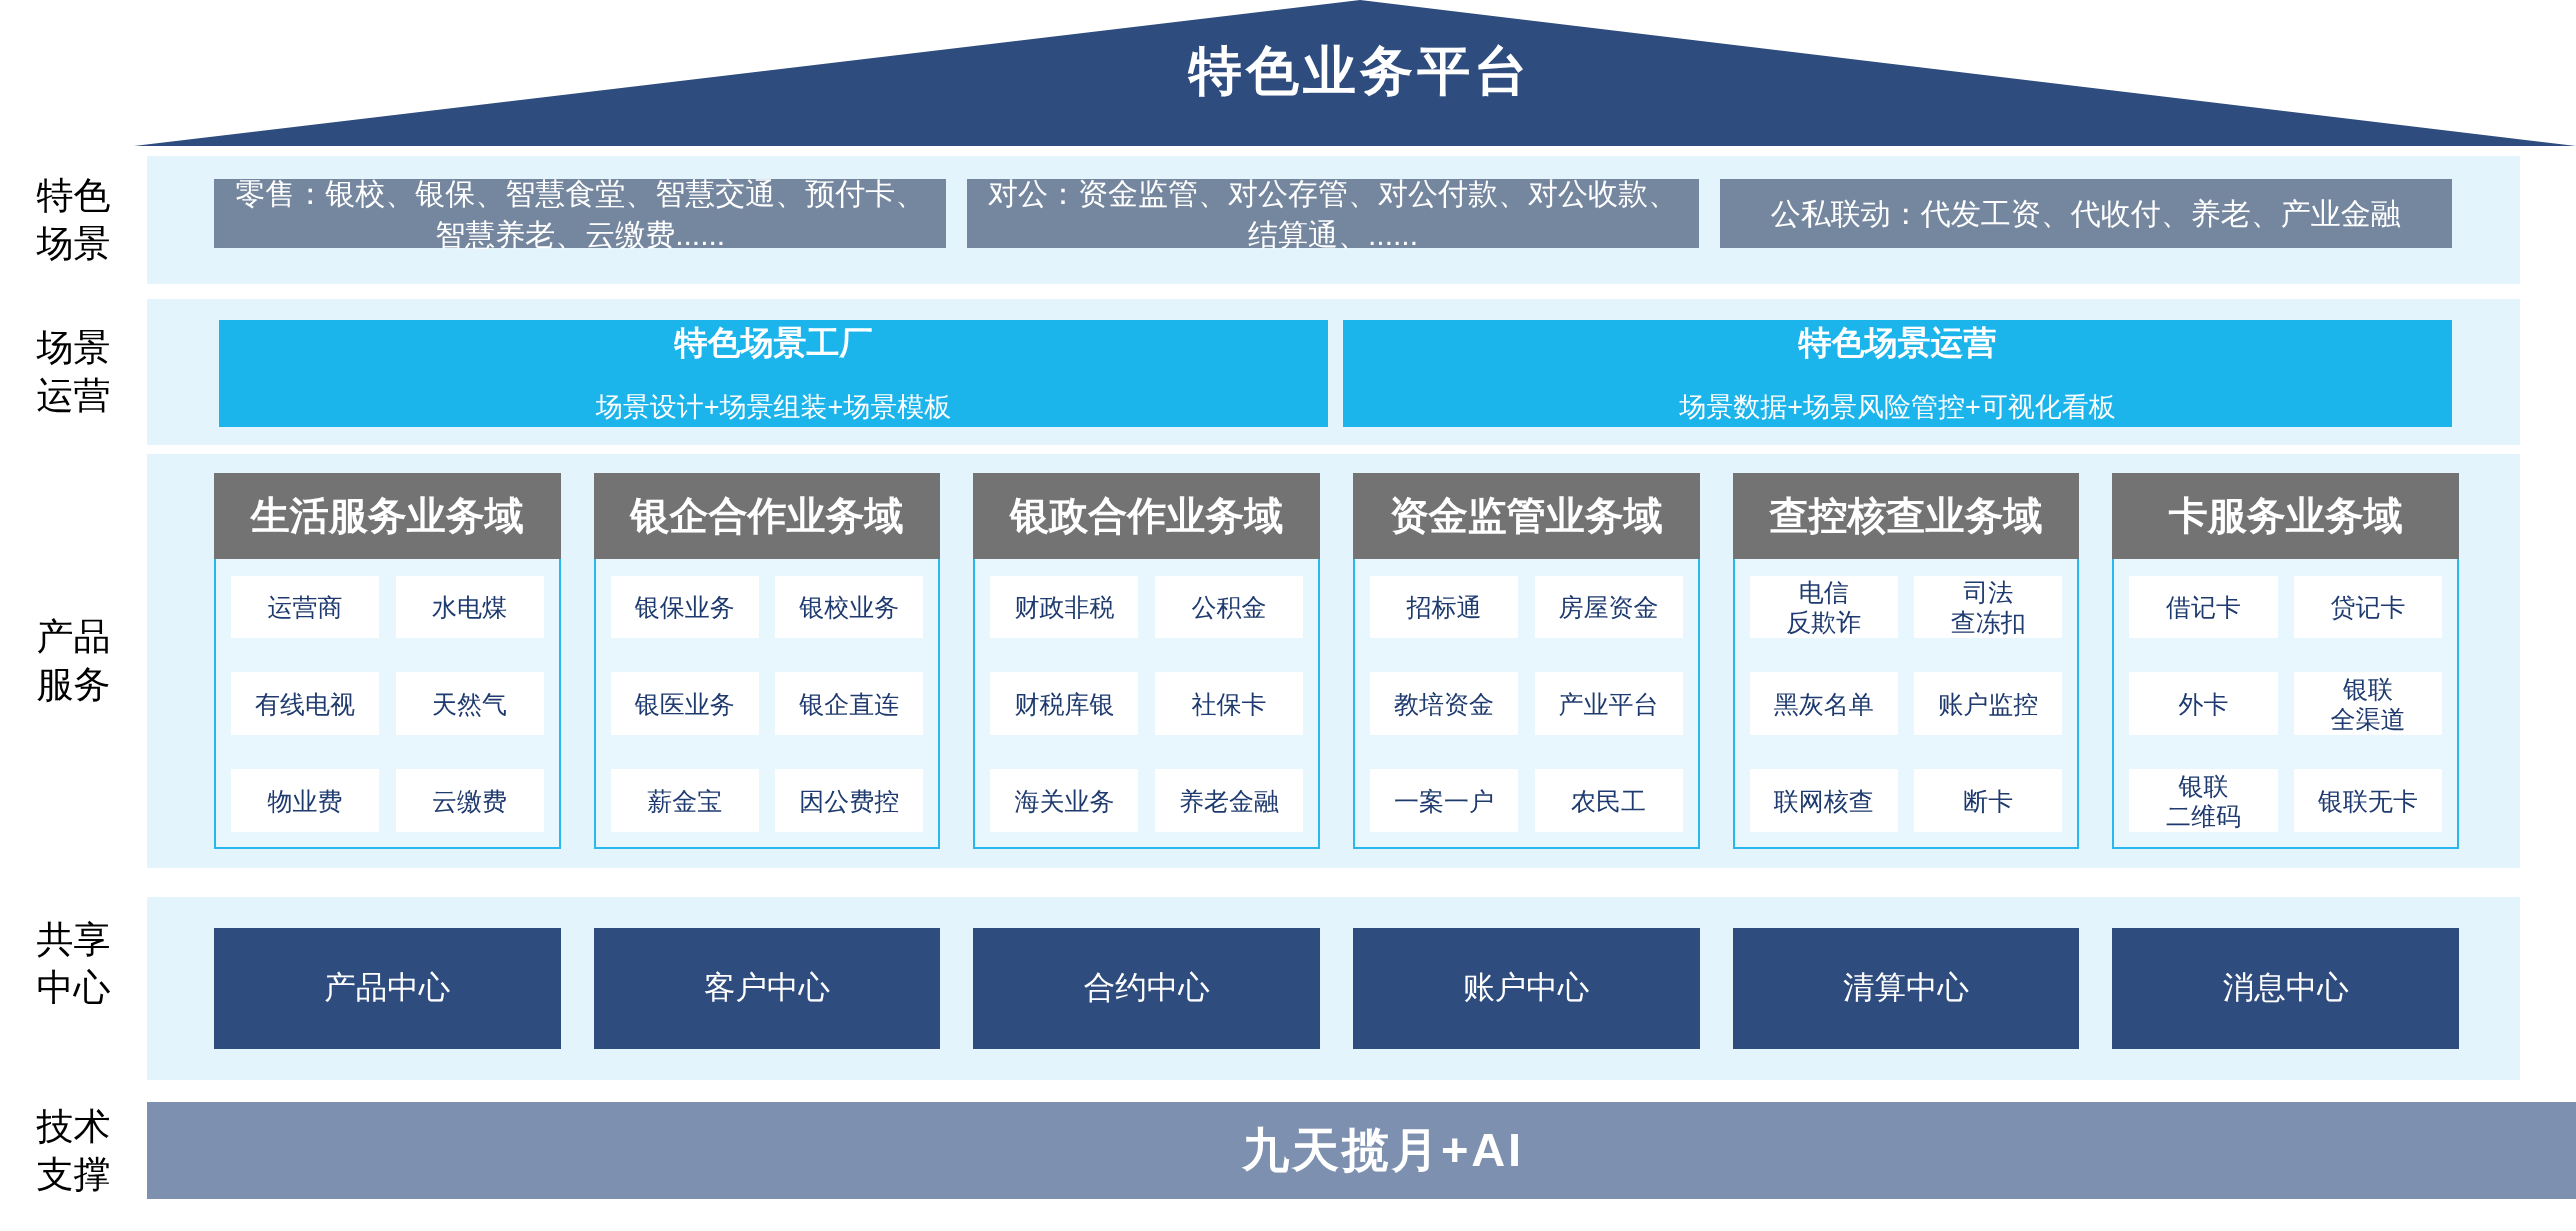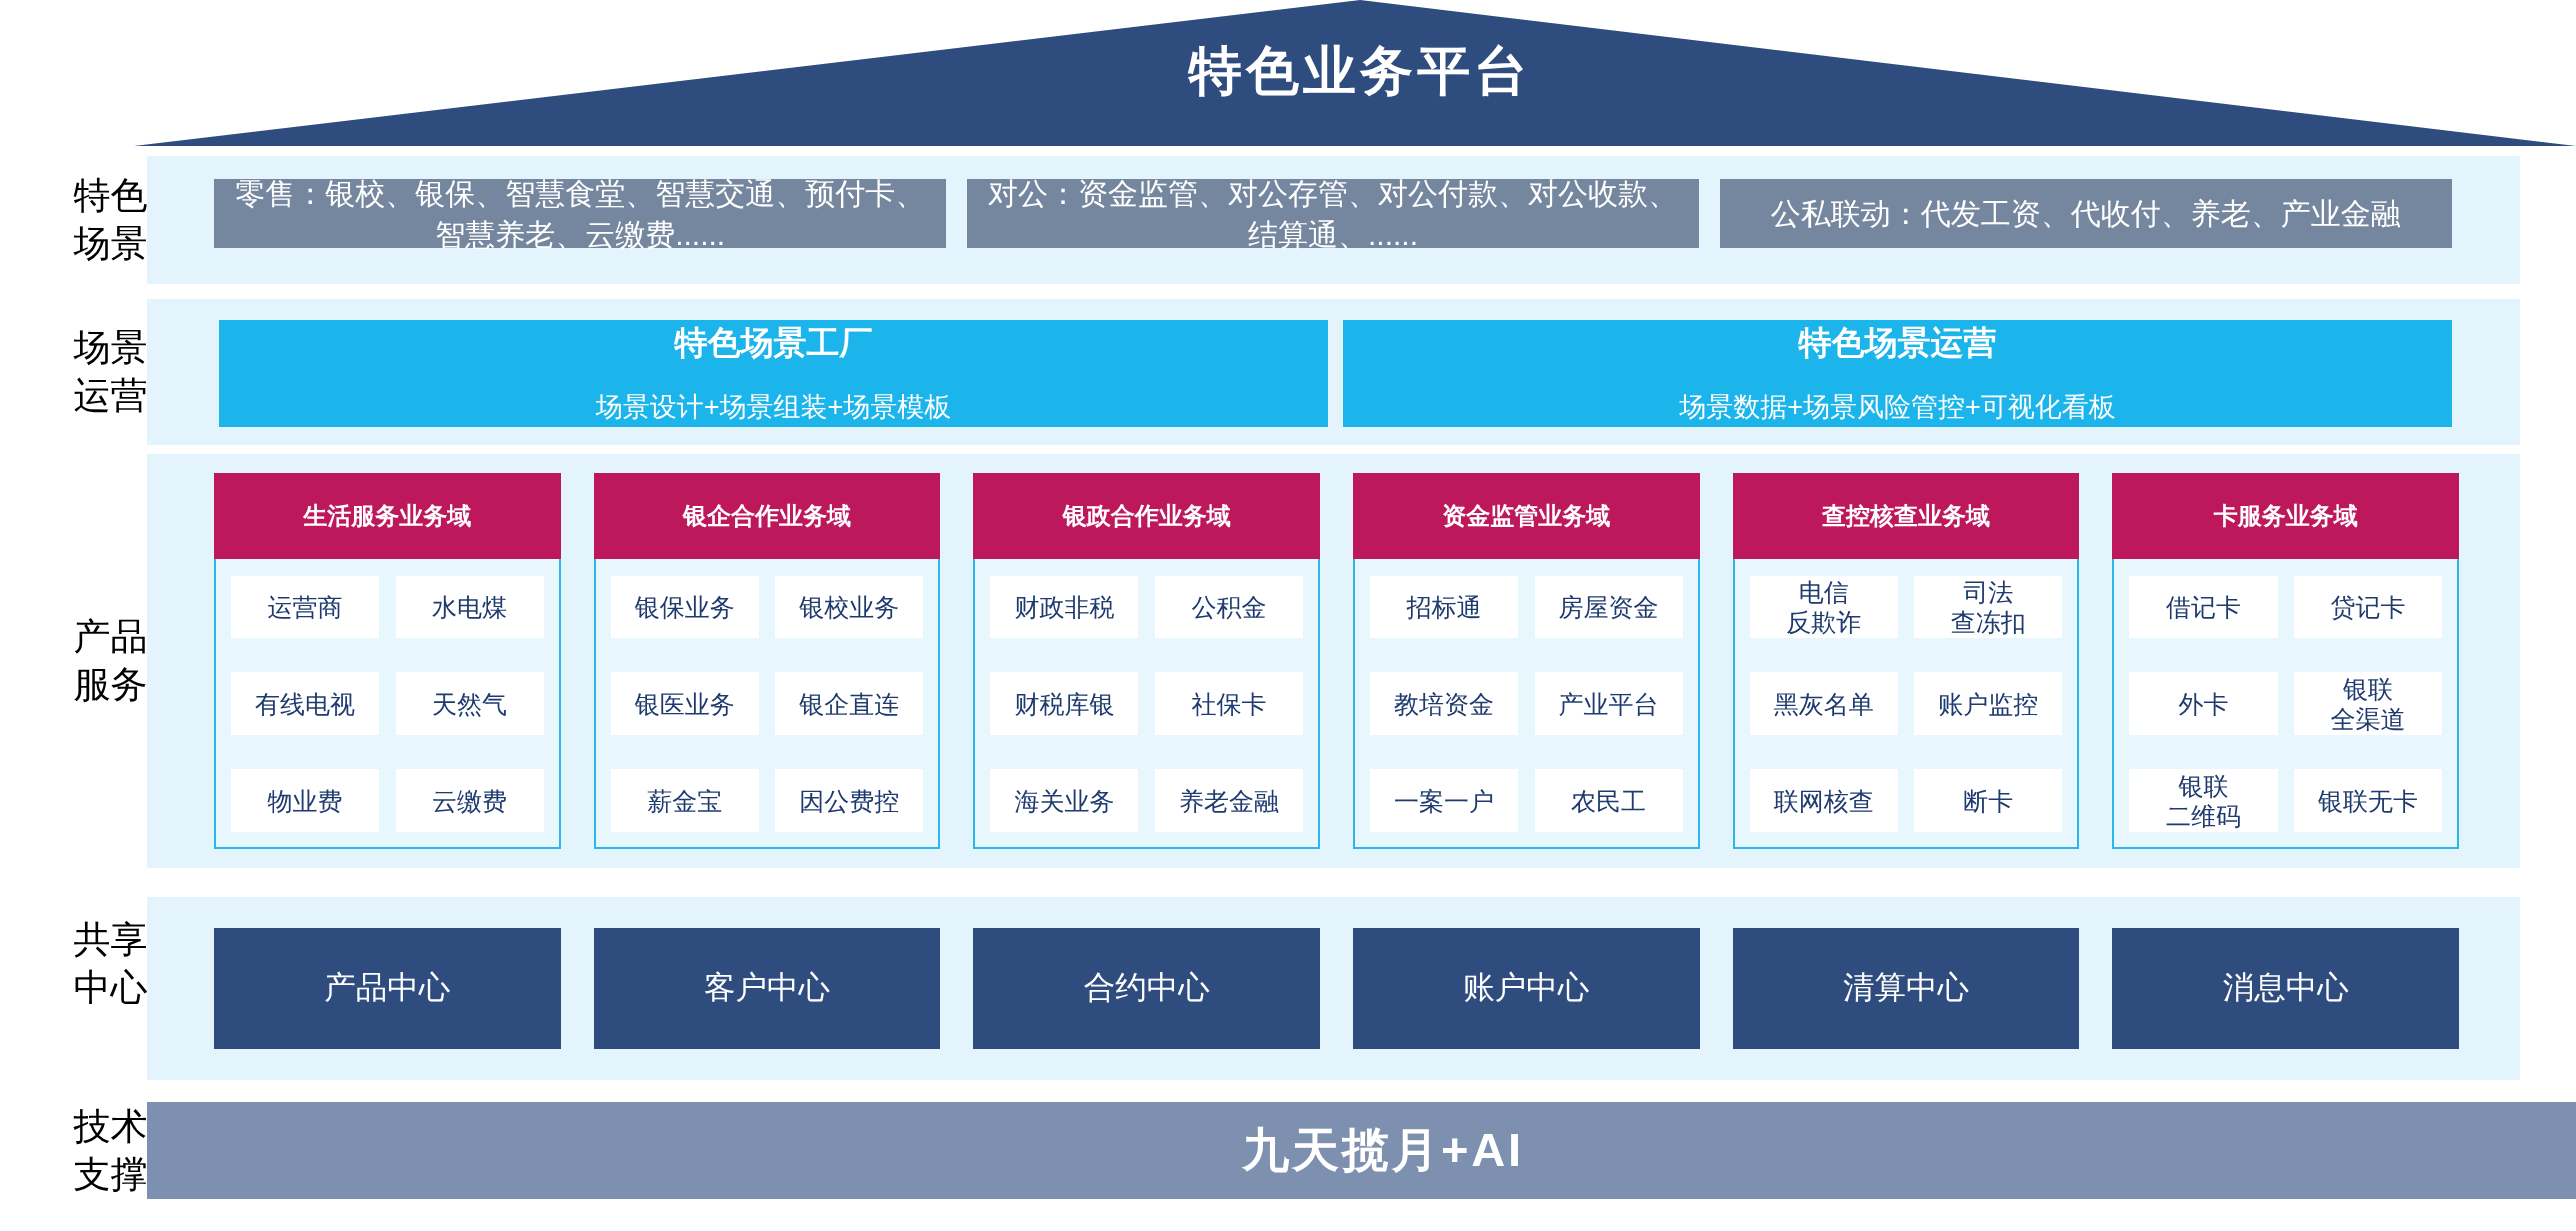--- a/index.html
+++ b/index.html
@@ -15,21 +15,21 @@
     clip-path:polygon(5.2% 100%,52.8% 0%,100% 100%);
   }
   .roof-title{
     position:absolute;top:36px;left:52.8%;transform:translateX(-50%);
     color:#ffffff;font-size:53px;font-weight:bold;letter-spacing:4.1px;
     white-space:nowrap;
   }
   
   .side-label{
     position:absolute;left:0;width:147px;display:flex;align-items:center;justify-content:center;
-    color:#000000;font-size:37px;line-height:48px;text-align:center;white-space:pre-line;padding-left:37px;
+    color:#000000;font-size:37px;line-height:48px;text-align:center;white-space:pre-line;
   }
   
   .band{position:absolute;left:147px;width:2373px;background:#E3F4FD;box-sizing:border-box;}
   .band-scenes {top:156px;height:128px;display:flex;gap:20.5px;padding:23px 68px 36px 67px;}
   .band-operation{top:299px;height:146px;display:flex;gap:15px;padding:21px 68px 18.5px 72px;}
   .band-products{top:454px;height:414px;display:flex;gap:33px;padding:18.5px 61px 19px 67px;}
   .band-centers{top:897px;height:183px;display:flex;gap:33px;padding:31px 61px 31.5px 67px;}
   
   .scene-box{
     flex:1;background:#75879F;color:#ffffff;font-size:30px;line-height:41px;
@@ -40,22 +40,22 @@
   .op-box{
     flex:1;background:#1CB5EB;color:#ffffff;
     display:flex;flex-direction:column;align-items:center;justify-content:center;gap:23px;
     text-align:center;box-sizing:border-box;
   }
   .op-title{font-size:33px;font-weight:bold;}
   .op-subtitle{font-size:27px;}
   
   .domain{flex:1;display:flex;flex-direction:column;box-sizing:border-box;}
   .domain-header{
-    height:86px;flex:0 0 86px;background:#be185d;color:#ffffff;
-    font-size:24px;font-weight:bold;display:flex;align-items:center;justify-content:center;
+    height:86px;flex:0 0 86px;background:#737373;color:#ffffff;
+    font-size:39px;font-weight:bold;display:flex;align-items:center;justify-content:center;
     text-align:center;
   }
   .domain-body{
     flex:1;background:#E8F7FE;border:2.1px solid #29B7EC;border-top:none;
     box-sizing:border-box;padding:17px 15px 15px 15px;
     display:grid;grid-template-columns:1fr 1fr;grid-template-rows:repeat(3,1fr);
     column-gap:16.4px;row-gap:34px;
   }
   .domain-item{
     background:#ffffff;color:#1E3A6E;font-size:25px;line-height:30px;

